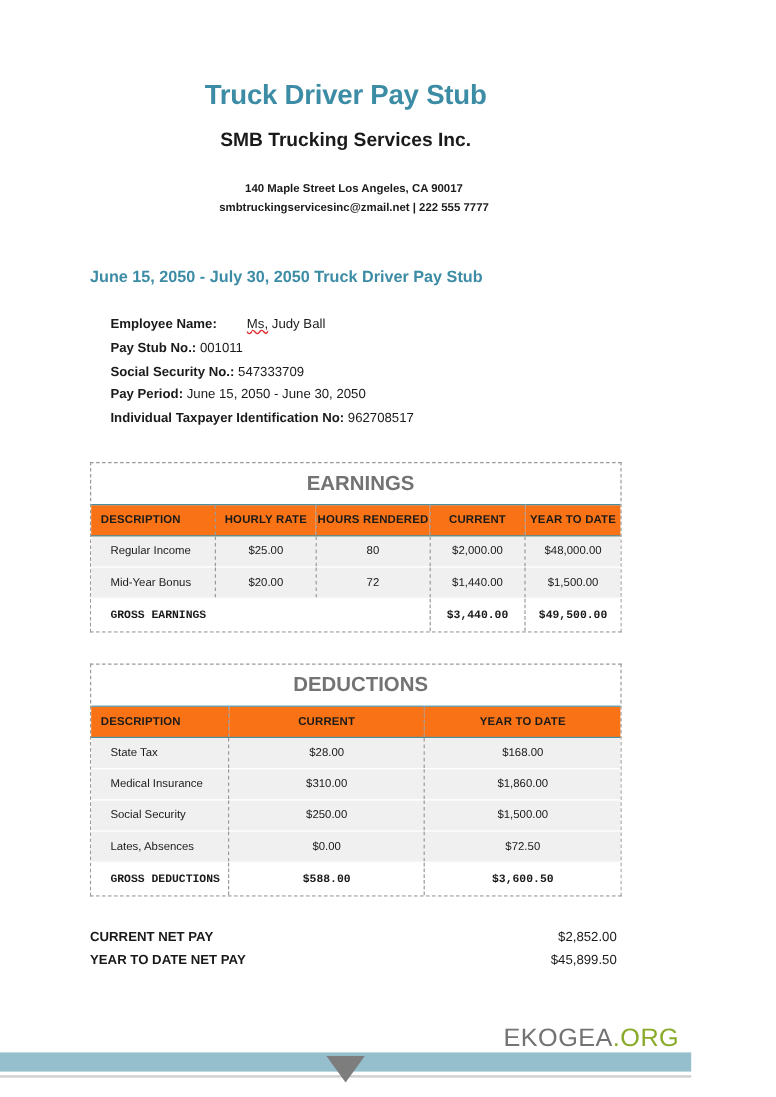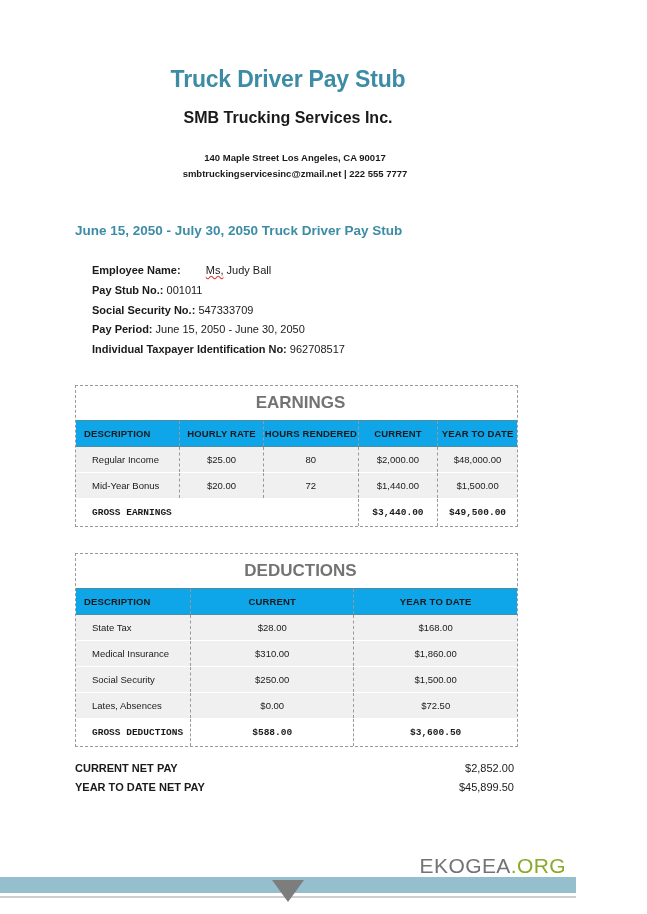--- a/index.html
+++ b/index.html
@@ -109,21 +109,21 @@
     padding: 0;
     height: 25px;
     vertical-align: middle;
   }
   table.pay-table thead th {
     font-weight: bold;
     text-transform: uppercase;
     letter-spacing: 0.15px;
     border-top: 1px solid #4d8fa0;
     border-bottom: 1px solid #4d8fa0;
-    background: #0ea5e9;
+    background: #f97316;
     text-align: center;
     margin-top: 28px;
   }
   table.pay-table thead th.desc-col {
     text-align: left;
     padding-left: 8px;
   }
   table.pay-table tbody td {
     background: #f0f0f0;
     text-align: center;
@@ -149,21 +149,21 @@
     border-top: 1px solid #4d8fa0;
     border-bottom: 1px solid #4d8fa0;
     height: 27px;
   }
   table.pay-table tr.total-row td.no-sep {
     border-left: none;
   }
 
   
   .netpay {
-    margin-top: 12px;
+    margin-top: 25px;
     font-size: 11px;
   }
   .netpay .netrow {
     display: flex;
     justify-content: space-between;
     line-height: 1.72;
   }
   .netpay .netlabel {
     font-weight: bold;
     text-transform: uppercase;

